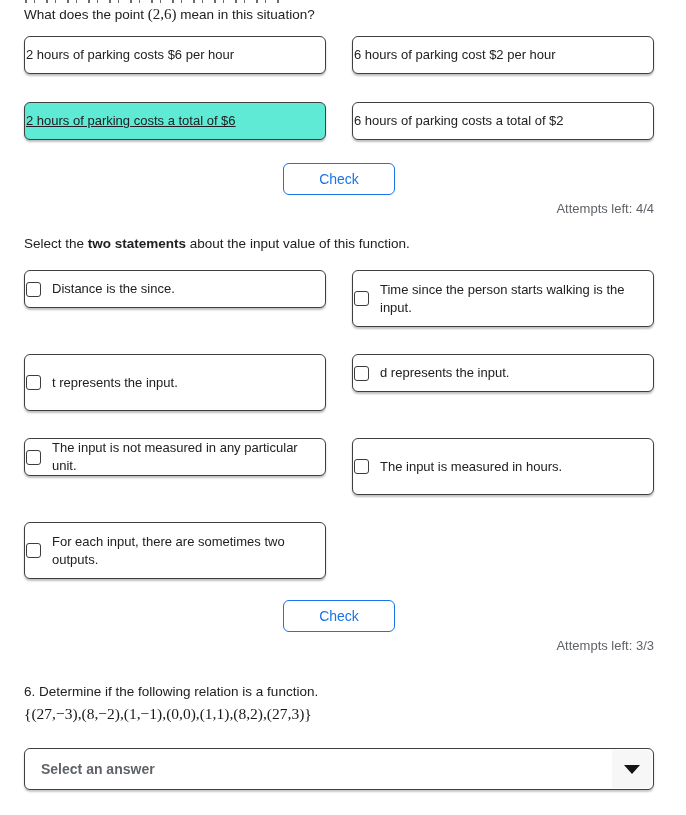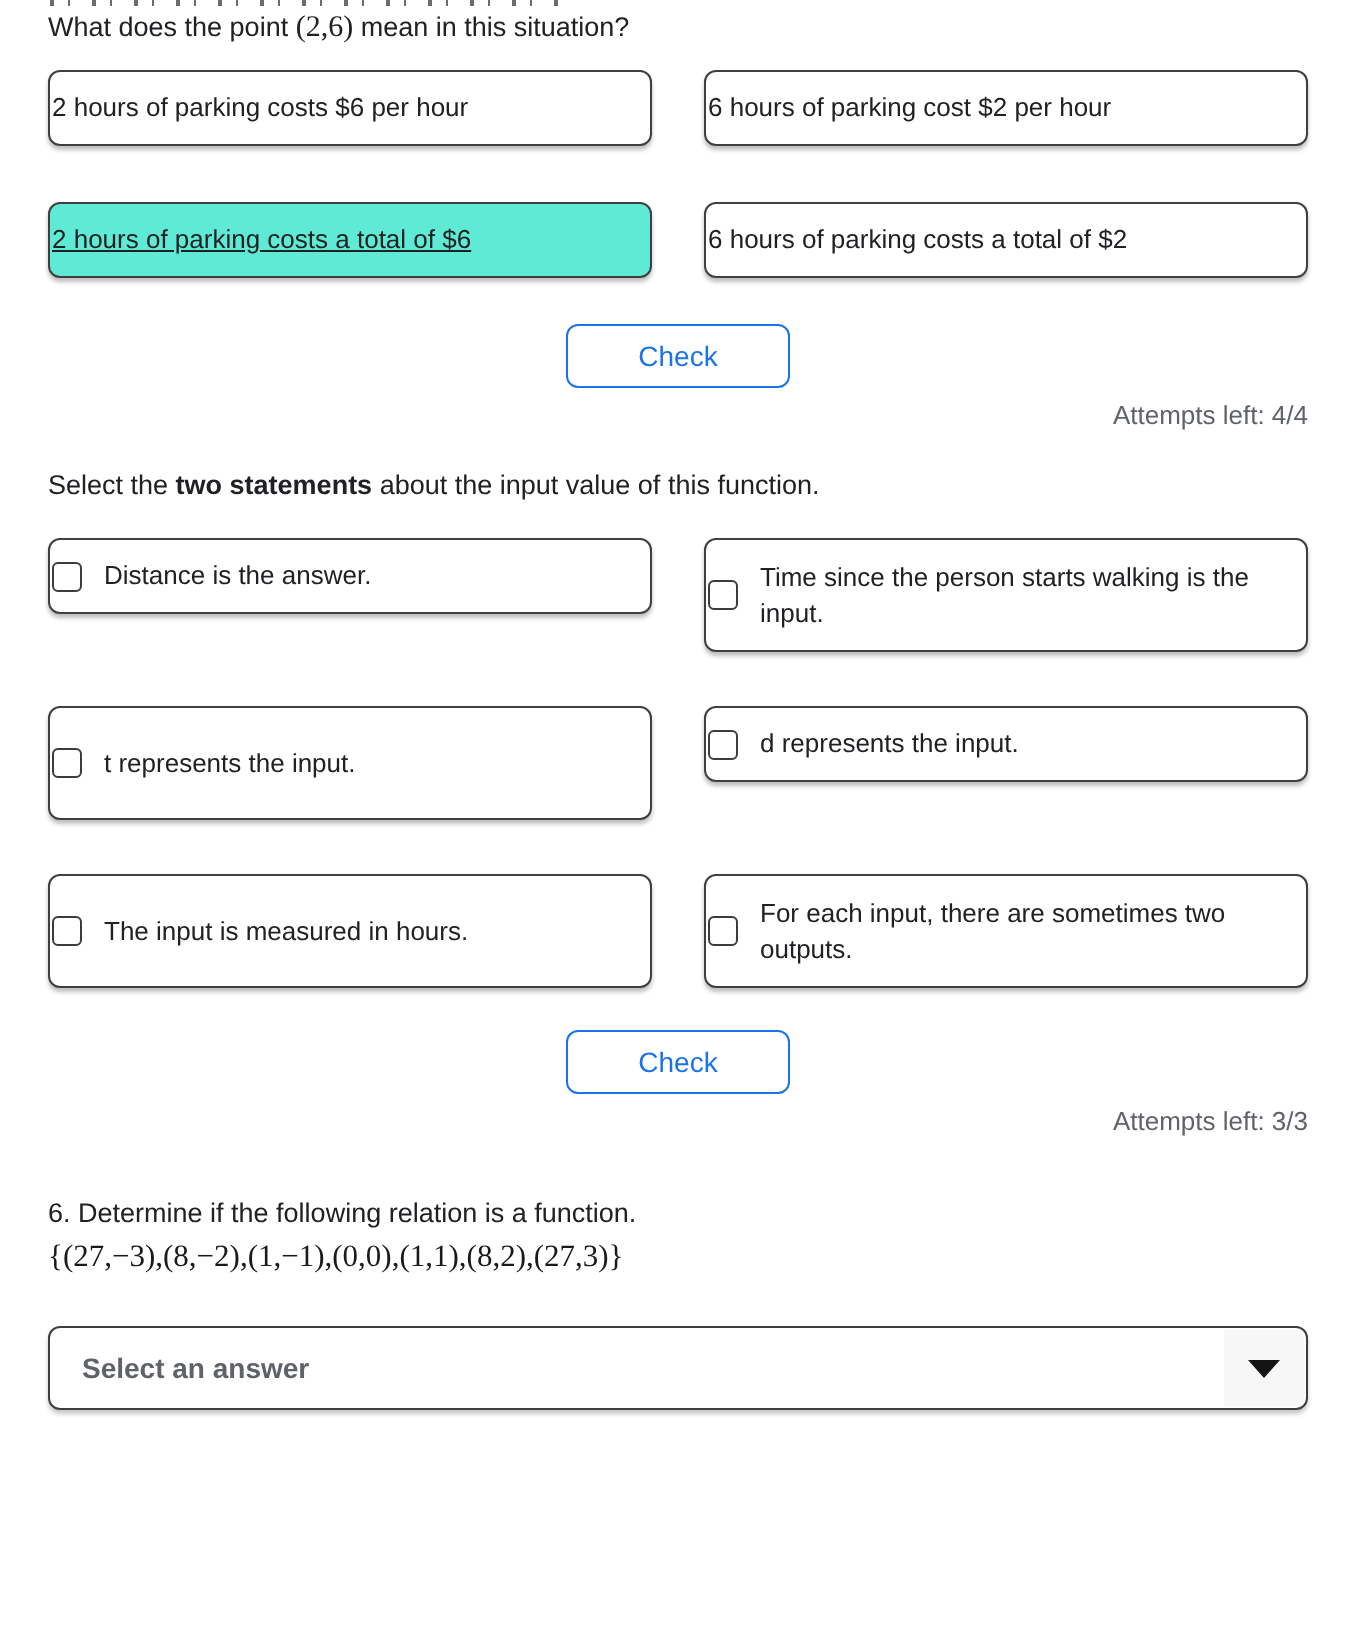--- a/index.html
+++ b/index.html
@@ -158,33 +158,37 @@
   <div class="attempts mt-att1">Attempts left: 4/4</div>
 
 
   <p class="q-text mt-instr">
     <span>Select the </span><span class="bold">two statements</span><span> about the input value of this function.</span>
   </p>
 
   <div class="opt-grid cb-grid mt-opts5">
     <div class="answer-box h-s">
       <span class="checkbox"></span>
-      <span>Distance is the answer.</span>
+      <span>Distance is the since.</span>
     </div>
     <div class="answer-box h-t">
       <span class="checkbox"></span>
       <span>Time since the person starts walking is the input.</span>
     </div>
     <div class="answer-box h-t">
       <span class="checkbox"></span>
       <span>t represents the input.</span>
     </div>
     <div class="answer-box h-s">
       <span class="checkbox"></span>
       <span>d represents the input.</span>
+    </div>
+    <div class="answer-box h-s">
+      <span class="checkbox"></span>
+      <span>The input is not measured in any particular unit.</span>
     </div>
     <div class="answer-box h-t">
       <span class="checkbox"></span>
       <span>The input is measured in hours.</span>
     </div>
     <div class="answer-box h-t">
       <span class="checkbox"></span>
       <span>For each input, there are sometimes two outputs.</span>
     </div>
   </div>

